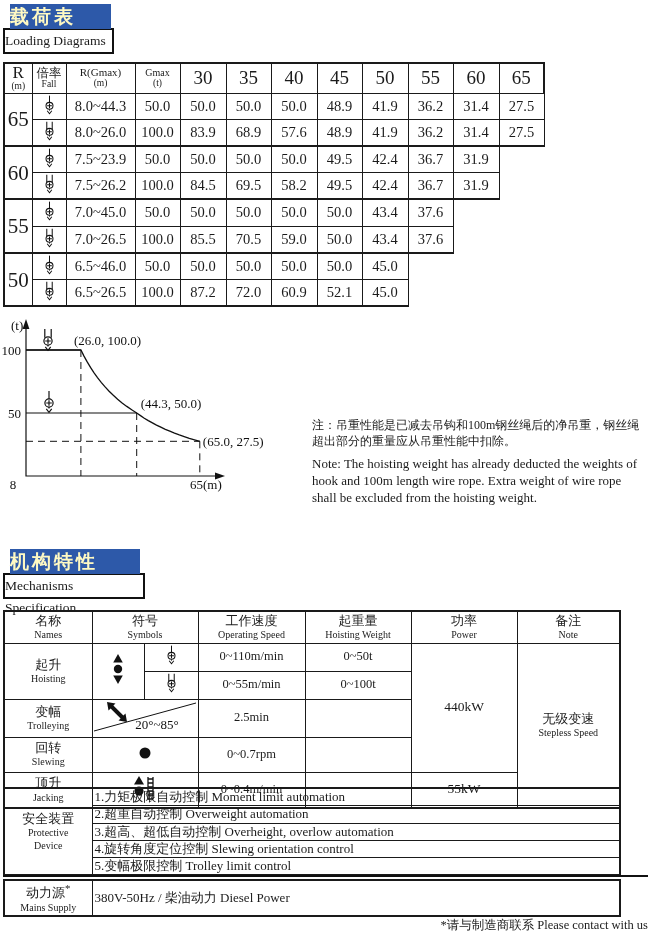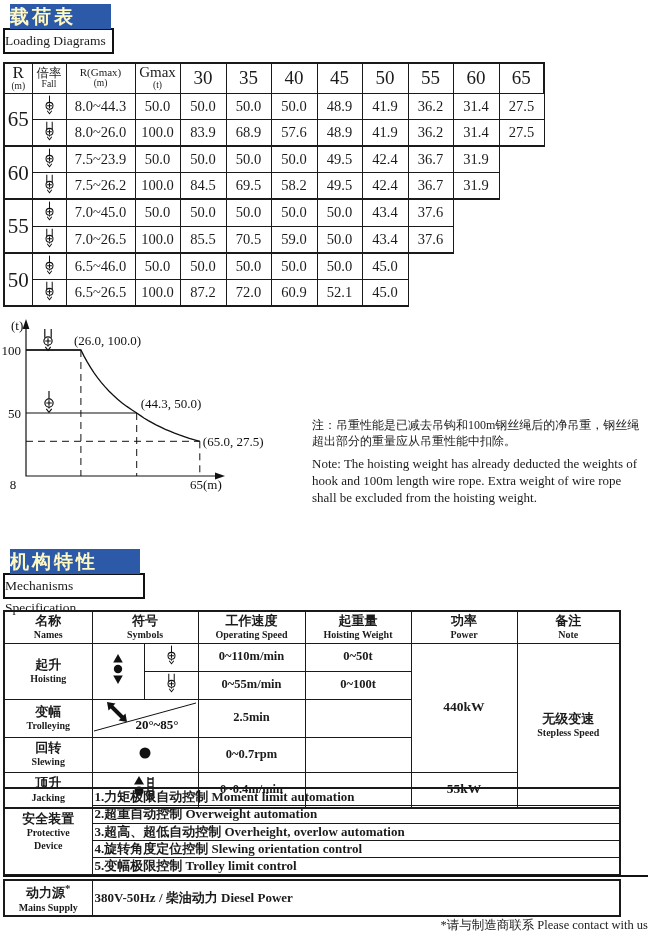--- a/index.html
+++ b/index.html
@@ -19,37 +19,37 @@
                 padding:0;font-weight:normal;font-size:14.5px;line-height:1.05;}
   .lt thead tr{height:30px;}
   .lt tbody tr{height:25px;}
   .lt thead th{border-top:2px solid #1a1a1a;}
   .lt th:first-child,.lt .rcell{border-left:2px solid #1a1a1a;}
   .lt th:last-child{border-right:2px solid #1a1a1a;}
   .lt tr.grpend td{border-bottom:2px solid #1a1a1a;}
   .lt td.fill,.lt tr.grpend td.fill{border:0;}
   .lt .rcell{font-size:21px;border-bottom:2px solid #1a1a1a;}
   .lt .rad{font-size:19px;}
-  .lt .h1{font-size:17px;} .lt .h2{font-size:11px;} .lt .h3{font-size:15px;}
+  .lt .h1{font-size:17px;} .lt .h2{font-size:11px;} .lt .h3{font-size:10px;}
   .lt .hzh{font-size:12.5px;} .lt .hsub{font-size:9.5px;}
   .hk{stroke:#111;stroke-width:1.2;fill:none;}
 
   
   svg text{font-size:13px;fill:#111;font-family:"Liberation Serif","DejaVu Serif",serif;}
   .dash{stroke:#111;stroke-width:1;stroke-dasharray:7 5;fill:none;}
   .sol{stroke:#111;stroke-width:1.2;fill:none;}
 
   .note{font-size:12px;line-height:1.3;}
   .note p{margin:0 0 7px 0;}
   .note .en{font-size:13px;}
 
   
   .mt{border-collapse:collapse;table-layout:fixed;border:2px solid #1a1a1a;}
   .mt th,.mt td{border:1px solid #1a1a1a;text-align:center;vertical-align:middle;
-                padding:0;font-weight:bold;line-height:1.25;}
+                padding:0;font-weight:normal;line-height:1.25;}
   .zh{font-size:13px;} .en{font-size:10px;}
   .spd{font-size:12.5px;} .pw{font-size:13.5px;}
   .mt .item{text-align:left;padding-left:2px;font-size:13px;}
   .mains-val{font-size:14px;padding-left:8px;}
   .divider{border-top:2px solid #111;}
   .footer{font-size:12.5px;text-align:right;}
 </style>
 </head>
 <body>
 

